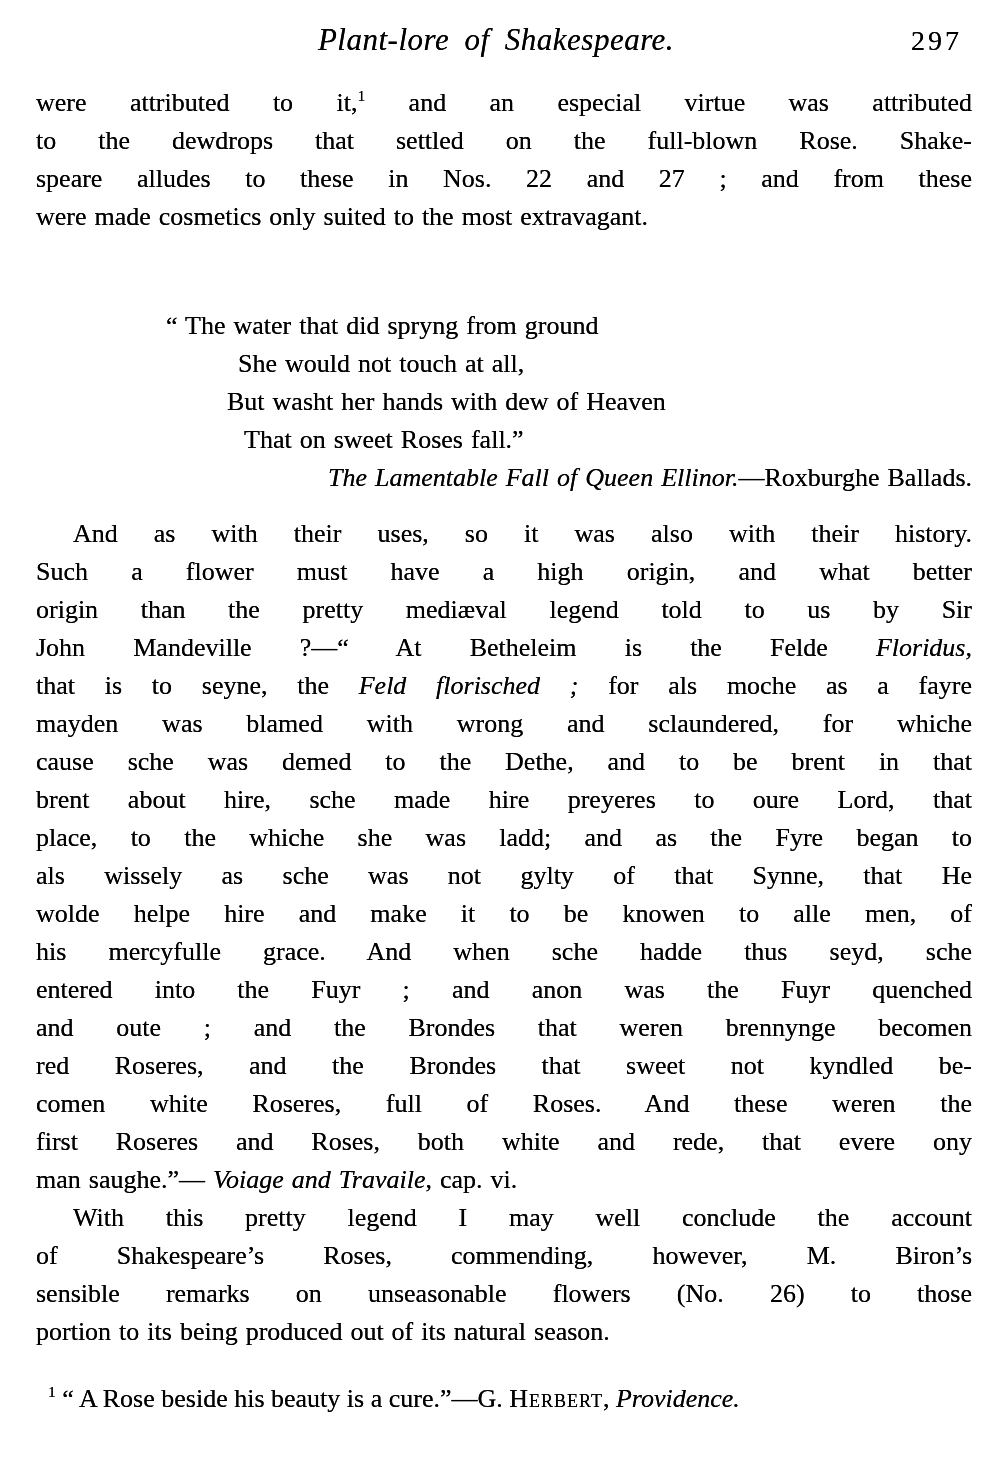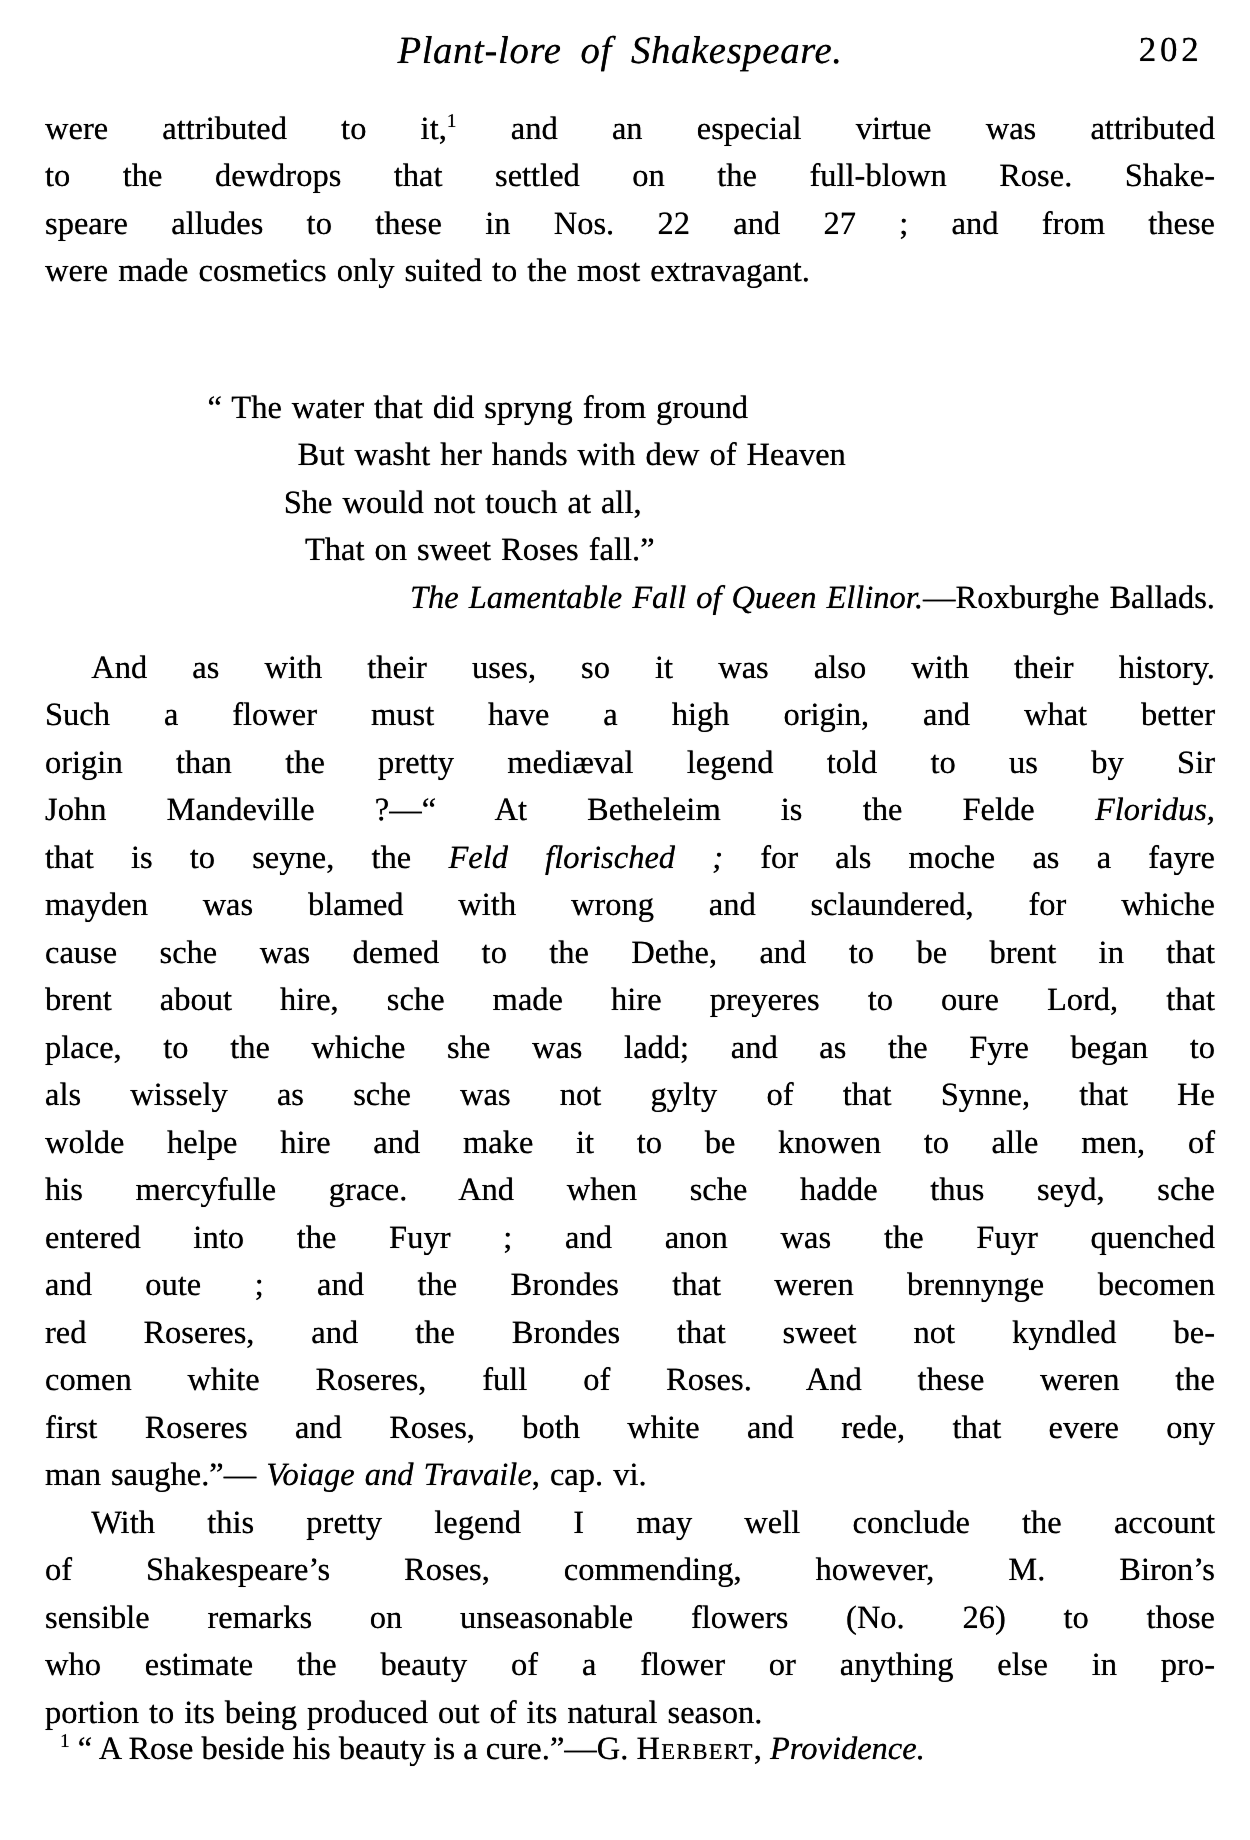--- a/index.html
+++ b/index.html
@@ -59,34 +59,34 @@
     text-align: left;
   }
 </style>
 </head>
 <body>
 
 <div class="page">
 
   <div class="header">
     <div class="running-title">Plant-lore of Shakespeare.</div>
-    <div class="page-num">202</div>
+    <div class="page-num">297</div>
   </div>
 
   <div class="text-col">
       <div class="para">
         <div class="line">were attributed to it,<sup class="seg-sup">1</sup> and an especial virtue was attributed</div>
         <div class="line">to the dewdrops that settled on the full-blown Rose. Shake-</div>
         <div class="line">speare alludes to these in Nos. 22 and 27 ; and from these</div>
         <div class="line last">were made cosmetics only suited to the most extravagant.</div>
       </div>
       <div class="verse">
         <div class="vline">“ The water that did spryng from ground</div>
+        <div class="vline">She would not touch at all,</div>
         <div class="vline">But washt her hands with dew of Heaven</div>
-        <div class="vline">She would not touch at all,</div>
         <div class="vline">That on sweet Roses fall.”</div>
         <div class="citation"><span class="seg-i">The Lamentable Fall of Queen Ellinor.</span>—Roxburghe Ballads.</div>
       </div>
       <div class="para">
         <div class="line indent">And as with their uses, so it was also with their history.</div>
         <div class="line">Such a flower must have a high origin, and what better</div>
         <div class="line">origin than the pretty mediæval legend told to us by Sir</div>
         <div class="line">John Mandeville ?—“ At Betheleim is the Felde <span class="seg-i">Floridus,</span></div>
         <div class="line">that is to seyne, the <span class="seg-i">Feld florisched ;</span> for als moche as a fayre</div>
         <div class="line">mayden was blamed with wrong and sclaundered, for whiche</div>
@@ -100,20 +100,19 @@
         <div class="line">and oute ; and the Brondes that weren brennynge becomen</div>
         <div class="line">red Roseres, and the Brondes that sweet not kyndled be-</div>
         <div class="line">comen white Roseres, full of Roses. And these weren the</div>
         <div class="line">first Roseres and Roses, both white and rede, that evere ony</div>
         <div class="line last">man saughe.”— <span class="seg-i">Voiage and Travaile</span>, cap. vi.</div>
       </div>
       <div class="para">
         <div class="line indent">With this pretty legend I may well conclude the account</div>
         <div class="line">of Shakespeare’s Roses, commending, however, M. Biron’s</div>
         <div class="line">sensible remarks on unseasonable flowers (No. 26) to those</div>
-        <div class="line">who estimate the beauty of a flower or anything else in pro-</div>
         <div class="line last">portion to its being produced out of its natural season.</div>
       </div>
     </div>
 
   <div class="footnote"><sup class="seg-sup">1</sup> “ A Rose beside his beauty is a cure.”—G. <span class="seg-sc">Herbert</span>, <span class="seg-i">Providence.</span></div>
 
 </div>
 
 </body></html>

